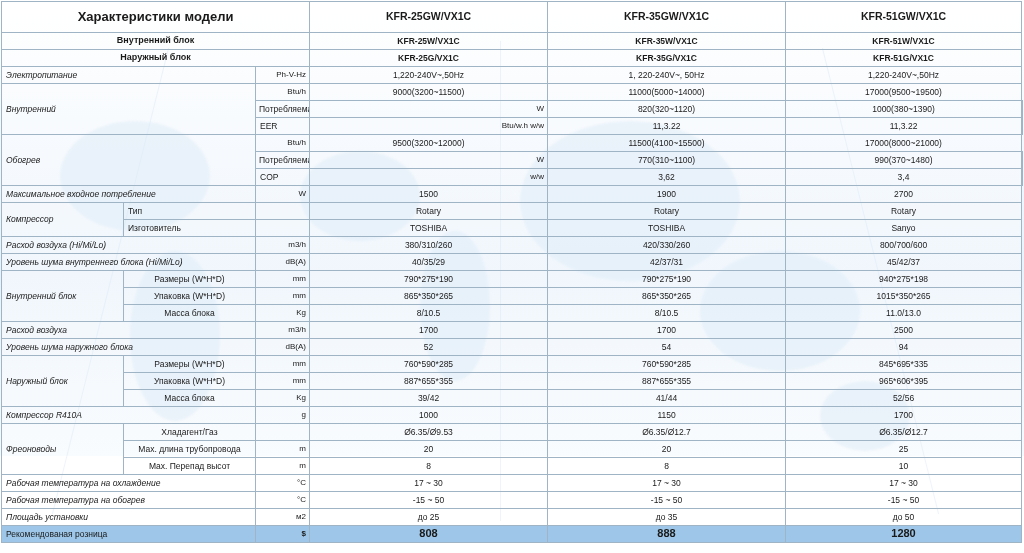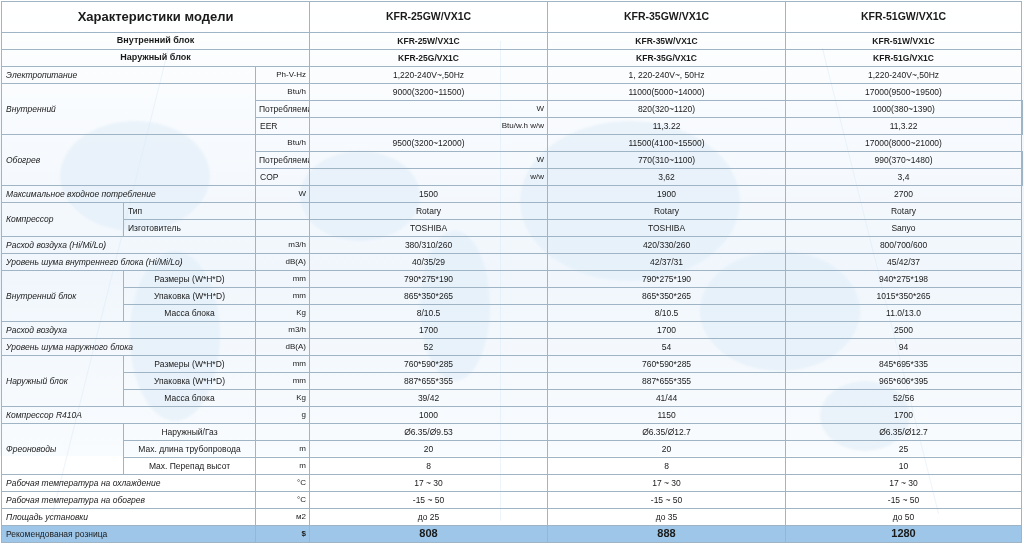--- a/index.html
+++ b/index.html
@@ -298,21 +298,21 @@
         </tr>
         <tr>
           <td class="grp" colspan="2">Компрессор R410A</td>
           <td class="unit">g</td>
           <td class="val">1000</td>
           <td class="val">1150</td>
           <td class="val">1700</td>
         </tr>
         <tr>
           <td class="grp" rowspan="3">Фреоноводы</td>
-          <td class="sub">Наружный/Газ</td>
+          <td class="sub">Хладагент/Газ</td>
           <td class="unit"></td>
           <td class="val">Ø6.35/Ø9.53</td>
           <td class="val">Ø6.35/Ø12.7</td>
           <td class="val">Ø6.35/Ø12.7</td>
         </tr>
         <tr>
           <td class="sub">Мах. длина трубопровода</td>
           <td class="unit">m</td>
           <td class="val">20</td>
           <td class="val">20</td>

